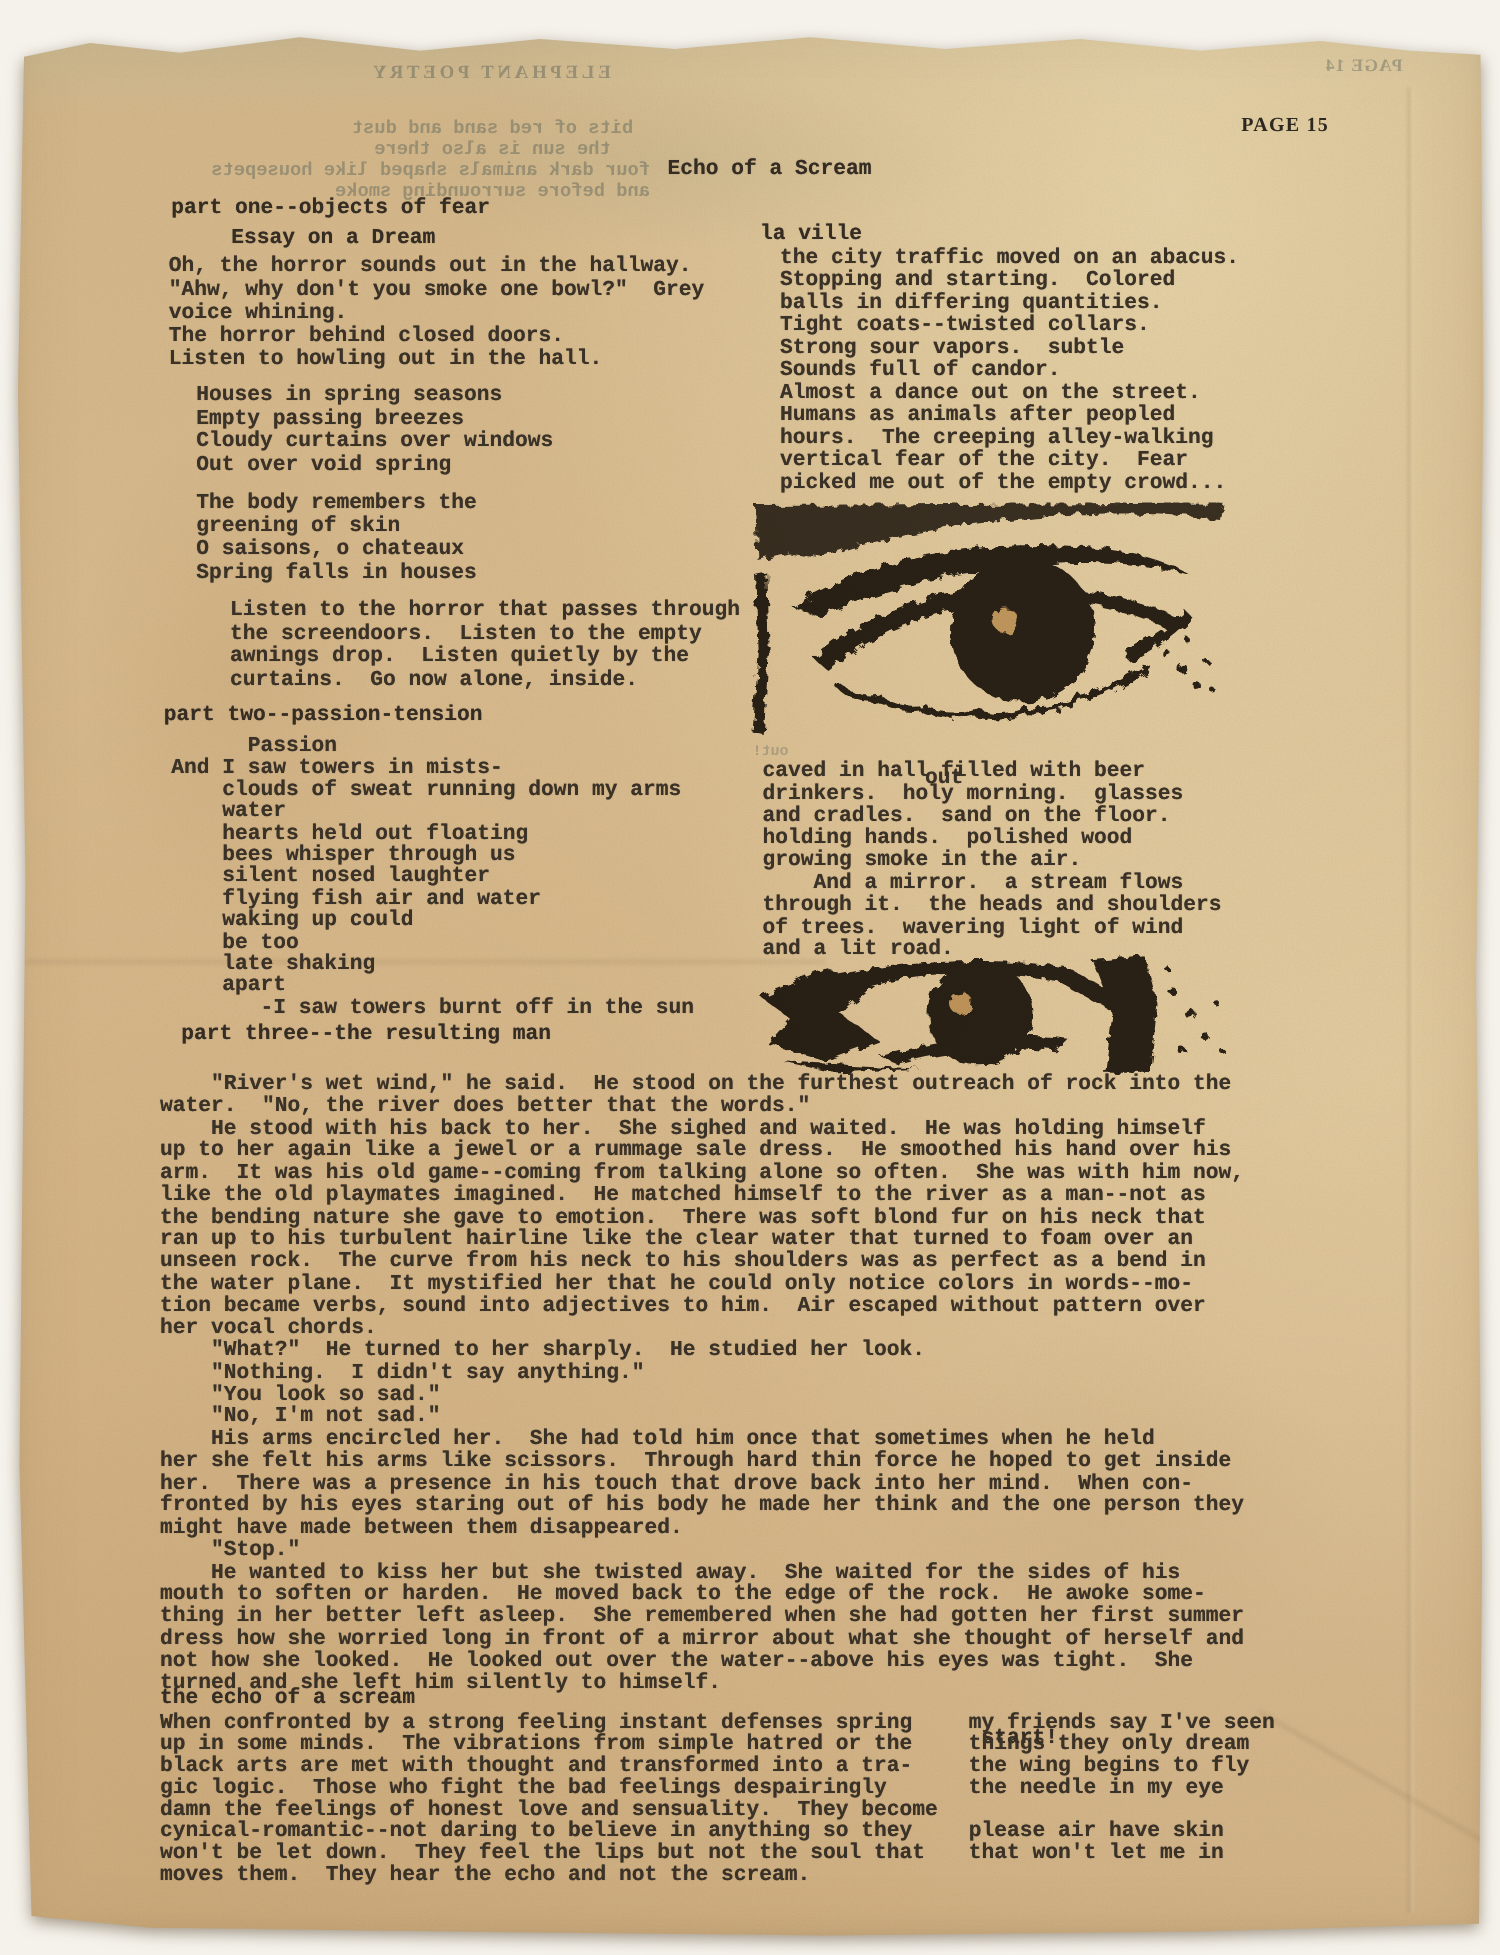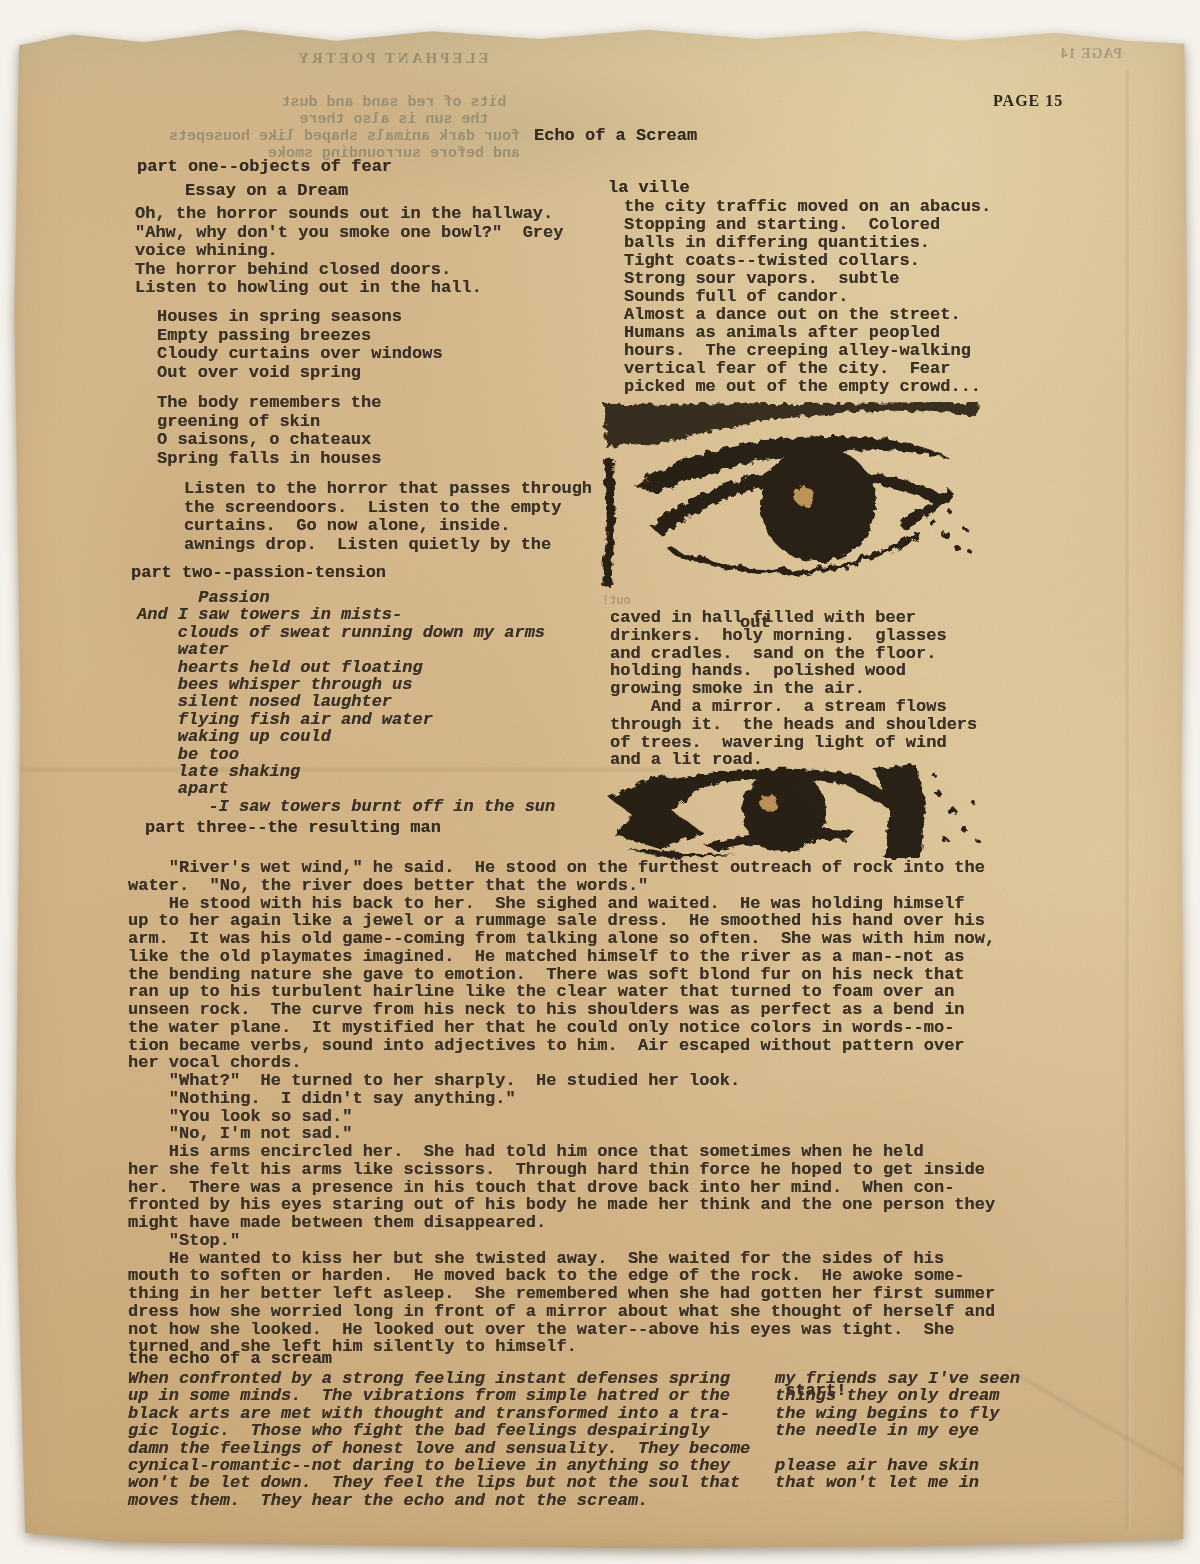--- a/index.html
+++ b/index.html
@@ -11,21 +11,21 @@
       radial-gradient(ellipse at 78% 10%, rgba(232,214,172,.9) 0%, rgba(232,214,172,0) 42%),
       radial-gradient(ellipse at 92% 55%, rgba(228,206,162,.8) 0%, rgba(228,206,162,0) 38%),
       radial-gradient(ellipse at 12% 96%, rgba(203,169,120,.7) 0%, rgba(203,169,120,0) 48%),
       radial-gradient(ellipse at 50% 45%, rgba(216,187,142,.55) 0%, rgba(216,187,142,0) 60%),
       linear-gradient(180deg, #c9bb96 0%, #d5b98c 6%, #d8bb8e 30%, #dabd92 70%, #d2b488 100%);
     box-shadow:inset 0 0 60px rgba(130,100,60,.28), inset 0 -8px 22px rgba(110,80,45,.25);}
   .tw{position:absolute;white-space:pre;font:700 17px/18.5px "Liberation Mono",monospace;color:#3a3127;text-shadow:0 0 .6px rgba(58,49,39,.7);}
   .lh18{line-height:18px;margin-left:16px;}
   .lh178{line-height:17.8px;}
   .lh177{line-height:17.75px;}
-  .lh174{line-height:17.4px;font-style:italic;}
+  .lh174{line-height:17.4px;}
   .head{color:#352d23;}
   .print{position:absolute;font:700 16px/18px "Liberation Serif",serif;letter-spacing:1px;color:#2e2920;text-align:center;}
   .mirror{transform:scaleX(-1);filter:blur(.4px);}
   .bleed{color:rgba(104,110,95,.52);text-shadow:none;font-weight:700;}
   .bleed-mast{position:absolute;font:700 15px/16px "Liberation Serif",serif;letter-spacing:3px;color:rgba(98,104,92,.5);}
   .bleed-page{position:absolute;font:700 14px/15px "Liberation Serif",serif;letter-spacing:1px;color:rgba(98,104,92,.45);}
   .eye{position:absolute;mix-blend-mode:multiply;opacity:.94;}
   .crease{position:absolute;pointer-events:none;}
   .stain{position:absolute;border-radius:50%;pointer-events:none;}
   .grain{position:absolute;inset:0;mix-blend-mode:multiply;pointer-events:none;}
@@ -60,21 +60,21 @@
 
       <div class="print" style="left:993px;top:92px;">PAGE 15</div>
 
       <div class="tw head" style="left:534px;top:127px;">Echo of a Scream</div>
 
       <div class="tw head" style="left:137px;top:158px;">part one--objects of fear</div>
       <div class="tw head" style="left:185px;top:182px;">Essay on a Dream</div>
       <div class="tw" style="left:135px;top:205px;"><div class="ln">Oh, the horror sounds out in the hallway.</div><div class="ln">"Ahw, why don't you smoke one bowl?"  Grey</div><div class="ln">voice whining.</div><div class="ln">The horror behind closed doors.</div><div class="ln">Listen to howling out in the hall.</div></div>
       <div class="tw" style="left:157px;top:308px;"><div class="ln">Houses in spring seasons</div><div class="ln">Empty passing breezes</div><div class="ln">Cloudy curtains over windows</div><div class="ln">Out over void spring</div></div>
       <div class="tw" style="left:157px;top:394px;"><div class="ln">The body remembers the</div><div class="ln">greening of skin</div><div class="ln">O saisons, o chateaux</div><div class="ln">Spring falls in houses</div></div>
-      <div class="tw" style="left:140px;top:480px;margin-left:44px;"><div class="ln">Listen to the horror that passes through</div><div class="ln">the screendoors.  Listen to the empty</div><div class="ln">curtains.  Go now alone, inside.</div><div class="ln">awnings drop.  Listen quietly by the</div></div>
+      <div class="tw" style="left:140px;top:480px;margin-left:44px;"><div class="ln">Listen to the horror that passes through</div><div class="ln">the screendoors.  Listen to the empty</div><div class="ln">awnings drop.  Listen quietly by the</div><div class="ln">curtains.  Go now alone, inside.</div></div>
 
       <div class="tw head" style="left:608px;top:179px;">la ville</div>
       <div class="tw lh18" style="left:608px;top:198px;"><div class="ln">the city traffic moved on an abacus.</div><div class="ln">Stopping and starting.  Colored</div><div class="ln">balls in differing quantities.</div><div class="ln">Tight coats--twisted collars.</div><div class="ln">Strong sour vapors.  subtle</div><div class="ln">Sounds full of candor.</div><div class="ln">Almost a dance out on the street.</div><div class="ln">Humans as animals after peopled</div><div class="ln">hours.  The creeping alley-walking</div><div class="ln">vertical fear of the city.  Fear</div><div class="ln">picked me out of the empty crowd...</div></div>
 
       <svg class="eye" style="left:598px;top:402px;" width="384" height="190" viewBox="0 0 384 190">
         <filter id="rough1" x="-8%" y="-8%" width="116%" height="116%">
           <feTurbulence type="fractalNoise" baseFrequency="0.13" numOctaves="2" seed="7" result="t"></feTurbulence>
           <feDisplacementMap in="SourceGraphic" in2="t" scale="9"></feDisplacementMap>
         </filter>
         <g filter="url(#rough1)" fill="#221b13">

